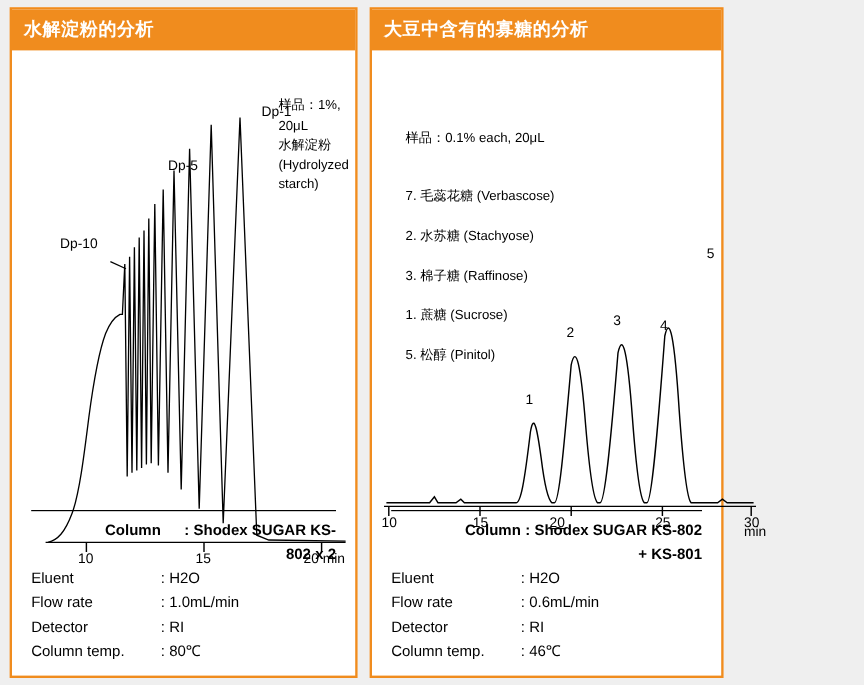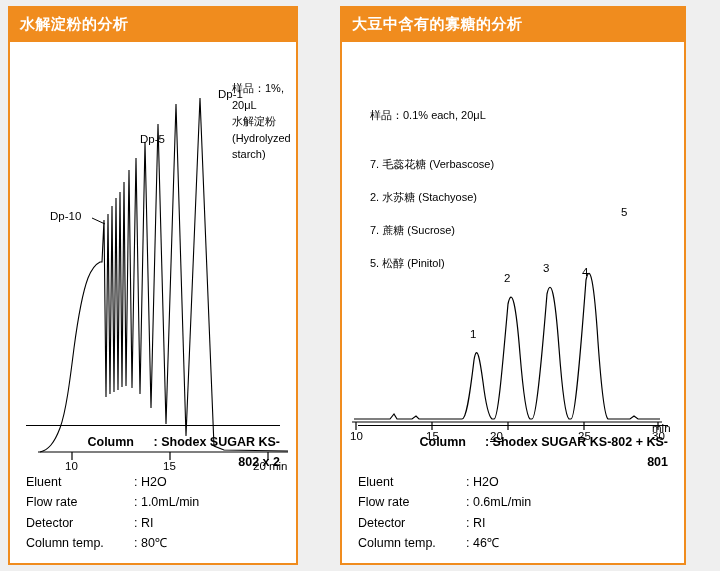--- a/index.html
+++ b/index.html
@@ -18,21 +18,21 @@
   }
   .panel {
     position: relative;
     background: #ffffff;
     border: 2px solid #f08c1e;
     box-sizing: border-box;
     display: flex;
     flex-direction: column;
   }
   .panel-left { width: 290px; }
-  .panel-right { width: 346px; margin-left: 32px; }
+  .panel-right { width: 295px; }
 
   .panel-header {
     background: #f08c1e;
     color: #ffffff;
     font-size: 15px;
     font-weight: bold;
     padding: 7px 10px 8px 10px;
     letter-spacing: 0.5px;
   }
   .panel-body {
@@ -130,21 +130,21 @@
                    L 126,116 L 130,352
                    L 135,100 L 141,366
                    L 148,82  L 156,382
                    L 166,62  L 176,394
                    L 190,56  L 204,404
                    L 214,408 L 278,409"></path>
         </svg>
 
         <div class="peak-label" style="left:180px; top:46px;padding-left:28px;">Dp-1</div>
         <div class="peak-label" style="left:90px; top:91px;margin-left:40px;">Dp-5</div>
-        <div class="peak-label" style="left:40px; top:168px;text-align:right;">Dp-10</div>
+        <div class="peak-label" style="left:40px; top:156px;text-align:right;">Dp-10</div>
 
         <svg width="346" height="430" viewBox="0 0 346 430" style="position:absolute;left:0;top:0;pointer-events:none;">
           <line x1="82" y1="176" x2="95" y2="182" stroke="#000" stroke-width="1"></line>
         </svg>
 
         <div class="peak-label" style="left:55px; top:418px;">10</div>
         <div class="peak-label" style="left:153px; top:418px;">15</div>
         <div class="peak-label" style="left:243px; top:418px;">20 min</div>
 
         <div class="chart-note note-left">样品：1%, 20μL
@@ -221,28 +221,29 @@
         <div class="peak-label" style="left:162px; top:230px;">2</div>
         <div class="peak-label" style="left:201px; top:220px;">3</div>
         <div class="peak-label" style="left:240px; top:224px;">4</div>
         <div class="peak-label" style="left:279px; top:164px;">5</div>
 
         <div class="peak-label" style="left:8px;   top:388px;">10</div>
         <div class="peak-label" style="left:84px;  top:388px;">15</div>
         <div class="peak-label" style="left:148px; top:388px;text-decoration:underline;">20</div>
         <div class="peak-label" style="left:236px; top:388px;">25</div>
         <div class="peak-label" style="left:310px; top:388px;">30</div>
-        <div class="peak-label" style="left:310px; top:380px;text-align:right;">min</div>
+        <div class="peak-label" style="left:310px; top:396px;text-align:right;">min</div>
 
         <div class="chart-note note-right">
           <div>样品：0.1% each, 20μL</div>
           <ul class="sample-list">
             <li>7. 毛蕊花糖 (Verbascose)</li>
             <li>2. 水苏糖 (Stachyose)</li>
-            <li>7. 蔗糖 (Sucrose)</li>
+            <li>3. 棉子糖 (Raffinose)</li>
+            <li>1. 蔗糖 (Sucrose)</li>
             <li>5. 松醇 (Pinitol)</li>
           </ul>
         </div>
       </div>
 
       <div class="spec">
         <div class="spec-sep"></div>
         <div class="spec-row head">
           <div class="k">Column</div>
           <div class="v">: Shodex SUGAR KS-802 + KS-801</div>

